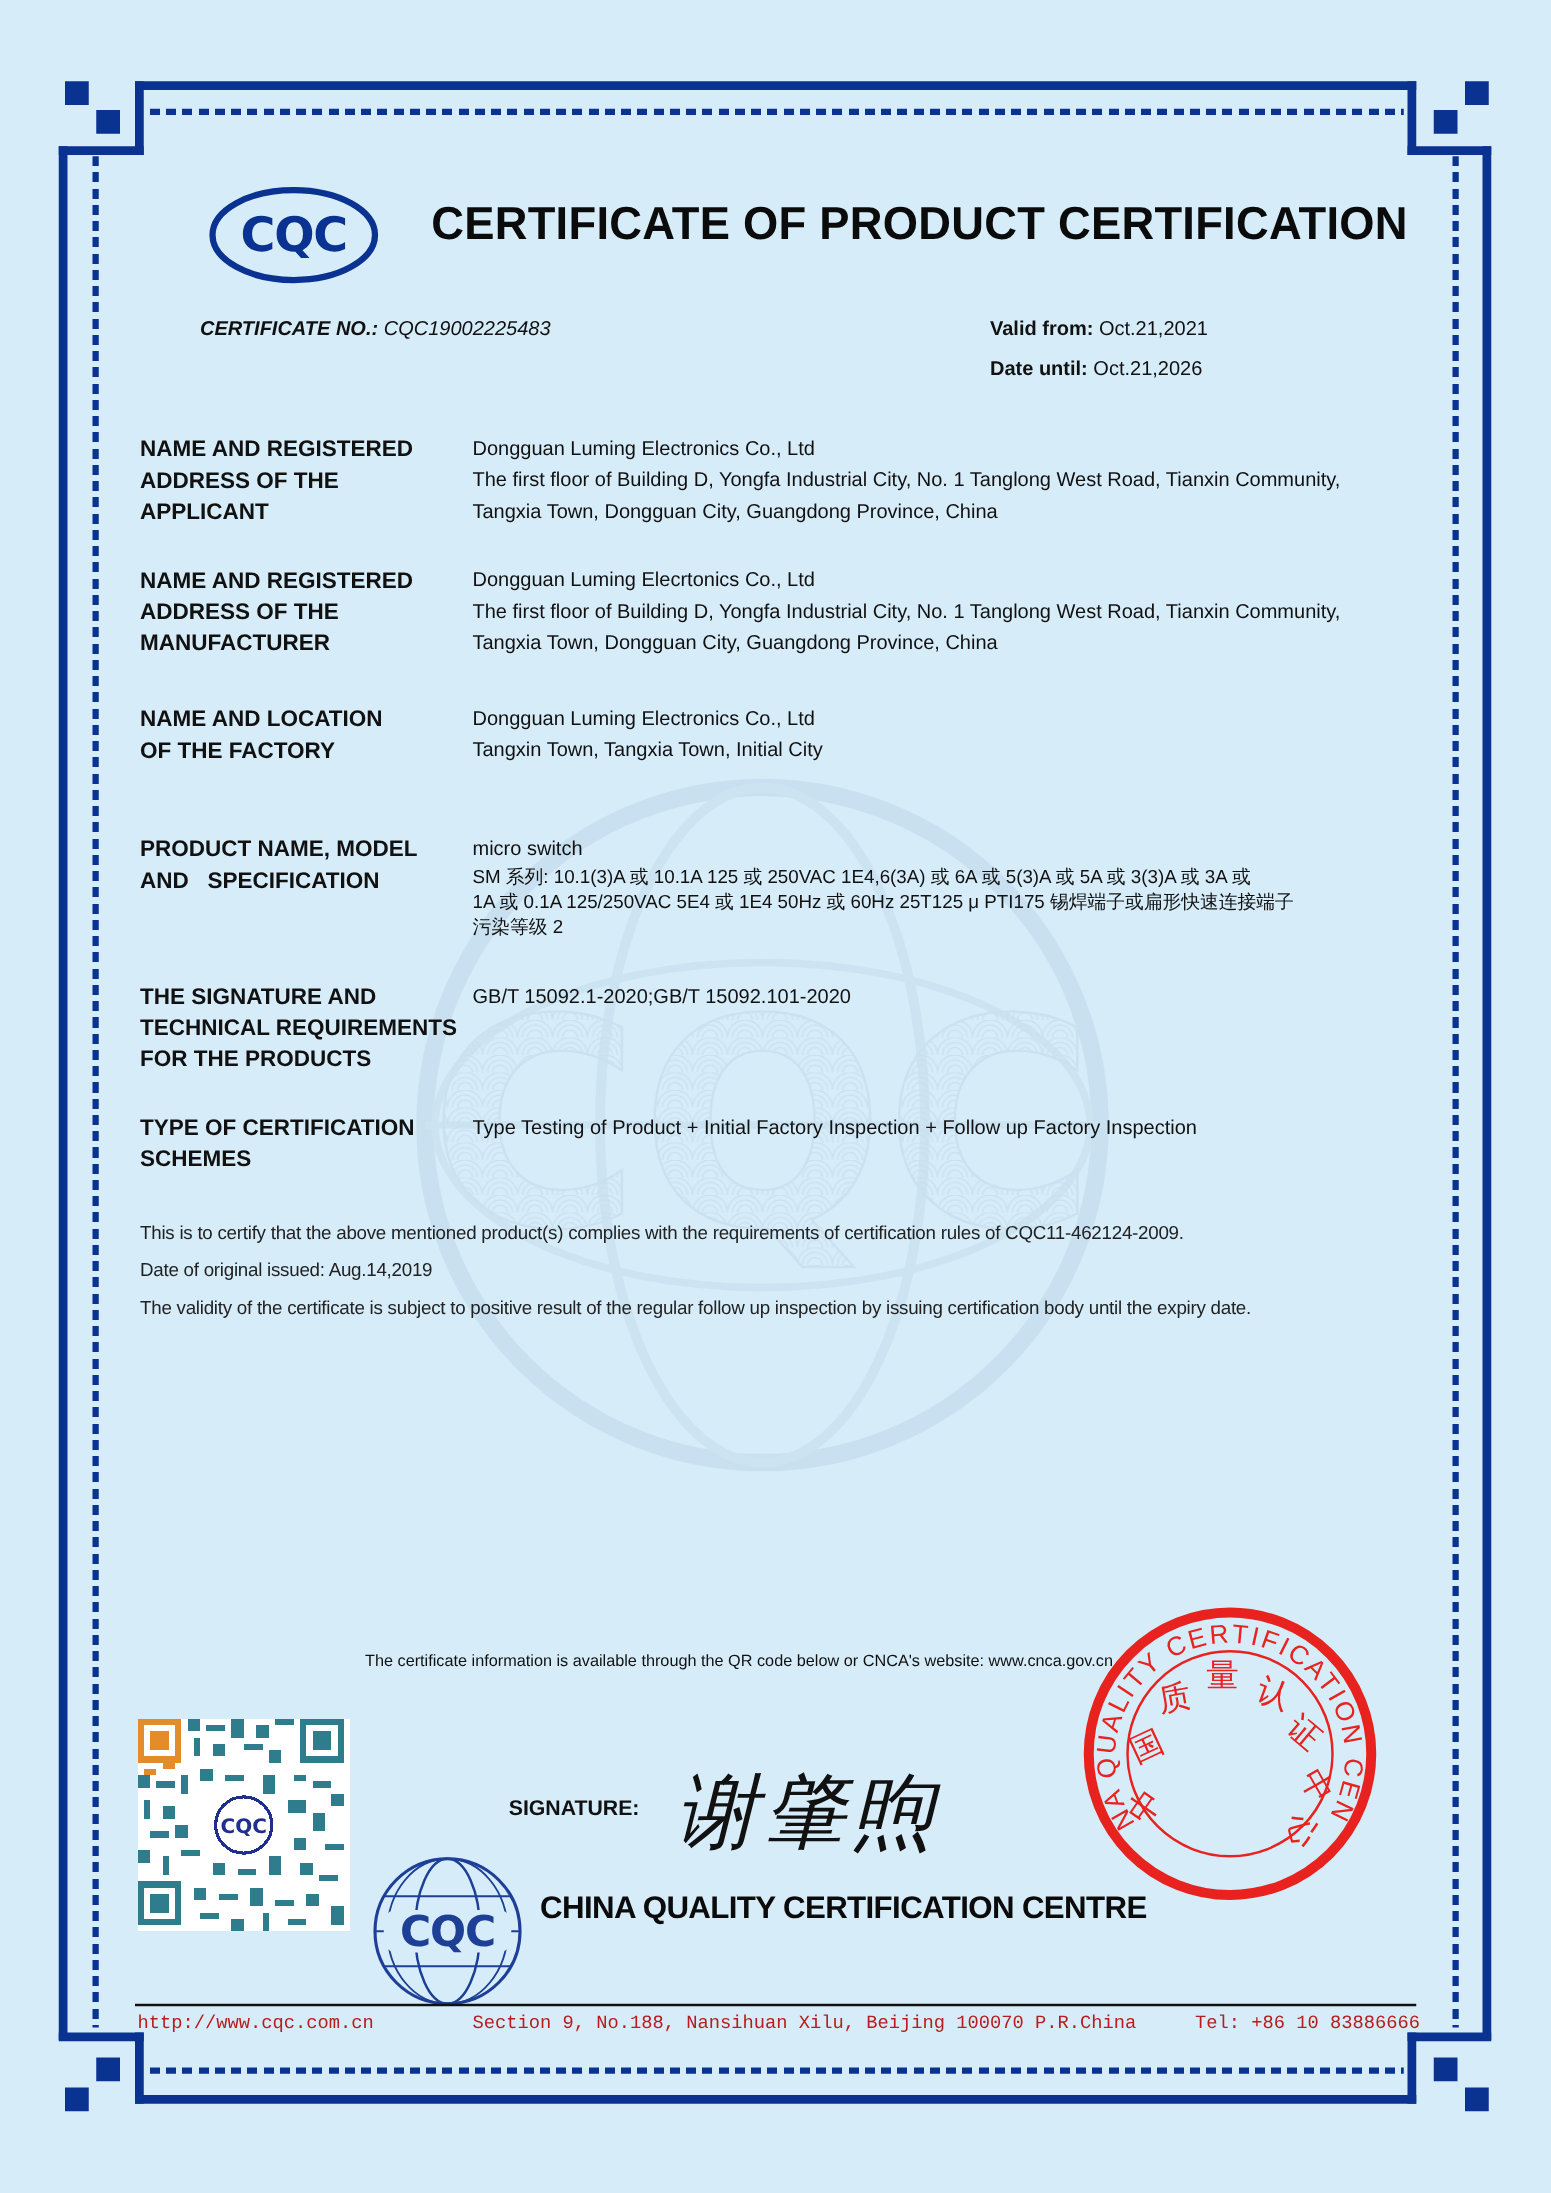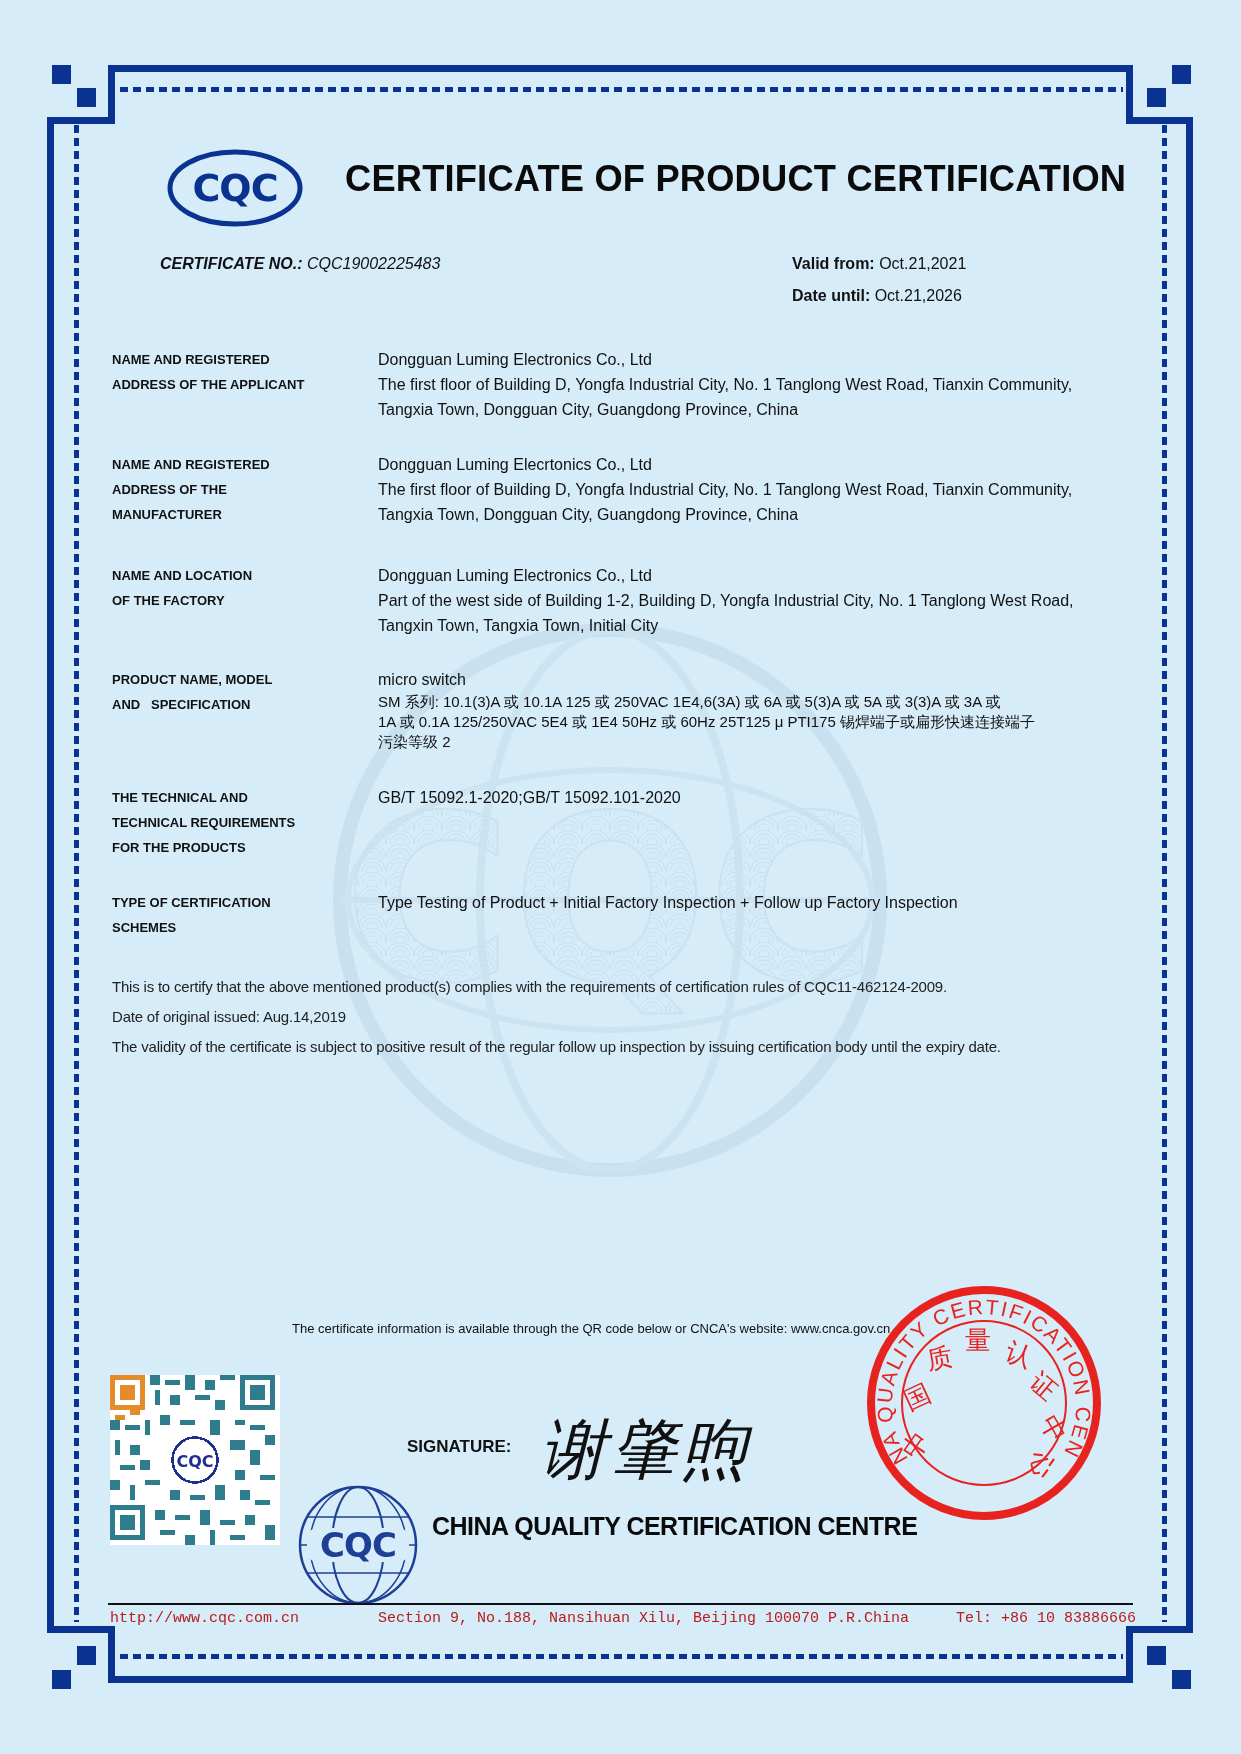--- a/index.html
+++ b/index.html
@@ -17,21 +17,21 @@
   .dot-v { position:absolute; width:5px;
     background-image:repeating-linear-gradient(180deg,#0a3291 0 8px,transparent 8px 13px); }
 
   .watermark { position:absolute; left:330px; top:620px; width:560px; height:560px; opacity:0.5; pointer-events:none; }
 
   .title { left:345px; top:158px; font-size:37px; font-weight:bold; letter-spacing:0.2px; color:#0b0b0b; font-family:"Liberation Sans", sans-serif; transform:scaleX(0.98); transform-origin:left; }
   .meta { font-size:16px; }
   .meta b { font-weight:bold; }
 
   .row { position:absolute; left:112px; width:1010px; }
-  .row .lbl { position:absolute; left:0; top:0; width:260px; font-weight:bold; font-size:13px; line-height:25px; }
+  .row .lbl { position:absolute; left:0; top:0; width:260px; font-weight:bold; font-size:18px; line-height:25px; }
   .row .val { position:absolute; left:266px; top:0; width:750px; font-size:16px; line-height:25px; }
   .row .val.spec { line-height:20px; font-size:15px; }
 
   .stmt { position:absolute; left:112px; font-size:15px; color:#222; letter-spacing:-0.2px; }
 
   .qrnote { position:absolute; left:292px; top:1321px; font-size:13px; color:#111; }
 
   .sig-label { position:absolute; left:407px; top:1437px; font-size:17px; font-weight:bold; }
   .signature { position:absolute; left:540px; top:1405px; font-size:66px; font-family:"DejaVu Serif", serif; font-style:italic; letter-spacing:4px; color:#111; }
   .org-name { position:absolute; left:432px; top:1512px; font-size:25px; font-weight:bold; letter-spacing:-0.5px; color:#0b0b0b; }
@@ -138,41 +138,40 @@
   </div>
 </div>
 
 <div class="row" style="top:563px;">
   <div class="lbl">
     <div>NAME AND LOCATION</div>
     <div>OF THE FACTORY</div>
   </div>
   <div class="val">
     <div>Dongguan Luming Electronics Co., Ltd</div>
-    <div>Part of the west side of Building 1-2, Building D, Yongfa Industrial City, No. 1 Tanglong West Road,</div>
     <div>Tangxin Town, Tangxia Town, Initial City</div>
   </div>
 </div>
 
 <div class="row" style="top:667px;">
   <div class="lbl">
     <div>PRODUCT NAME, MODEL</div>
     <div style="white-space:pre;">AND   SPECIFICATION</div>
   </div>
   <div class="val spec">
     <div style="font-size:16px;line-height:25px;">micro switch</div>
     <div>SM 系列: 10.1(3)A 或 10.1A 125 或 250VAC 1E4,6(3A) 或 6A 或 5(3)A 或 5A 或 3(3)A 或 3A 或</div>
     <div>1A 或 0.1A 125/250VAC 5E4 或 1E4 50Hz 或 60Hz 25T125 μ PTI175 锡焊端子或扁形快速连接端子</div>
     <div>污染等级 2</div>
   </div>
 </div>
 
 <div class="row" style="top:785px;">
   <div class="lbl">
-    <div>THE TECHNICAL AND</div>
+    <div>THE SIGNATURE AND</div>
     <div>TECHNICAL REQUIREMENTS</div>
     <div>FOR THE PRODUCTS</div>
   </div>
   <div class="val">
     <div>GB/T 15092.1-2020;GB/T 15092.101-2020</div>
   </div>
 </div>
 
 <div class="row" style="top:890px;">
   <div class="lbl">

